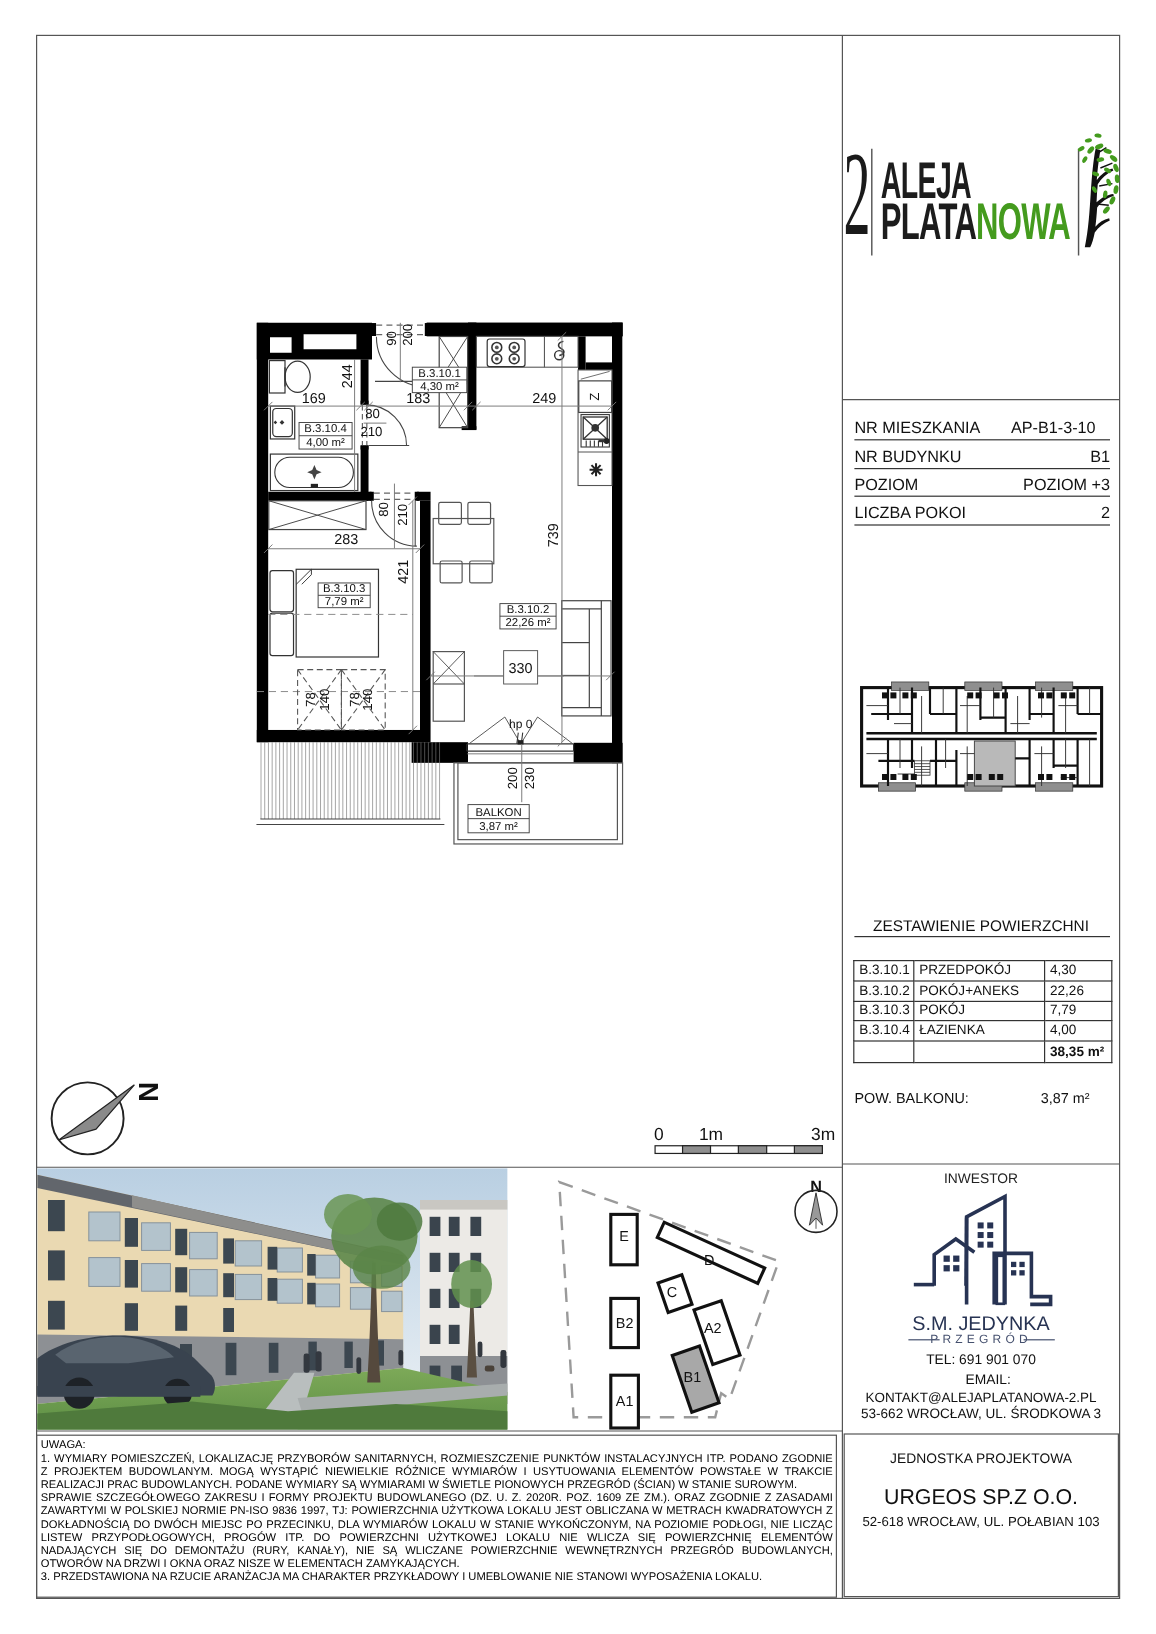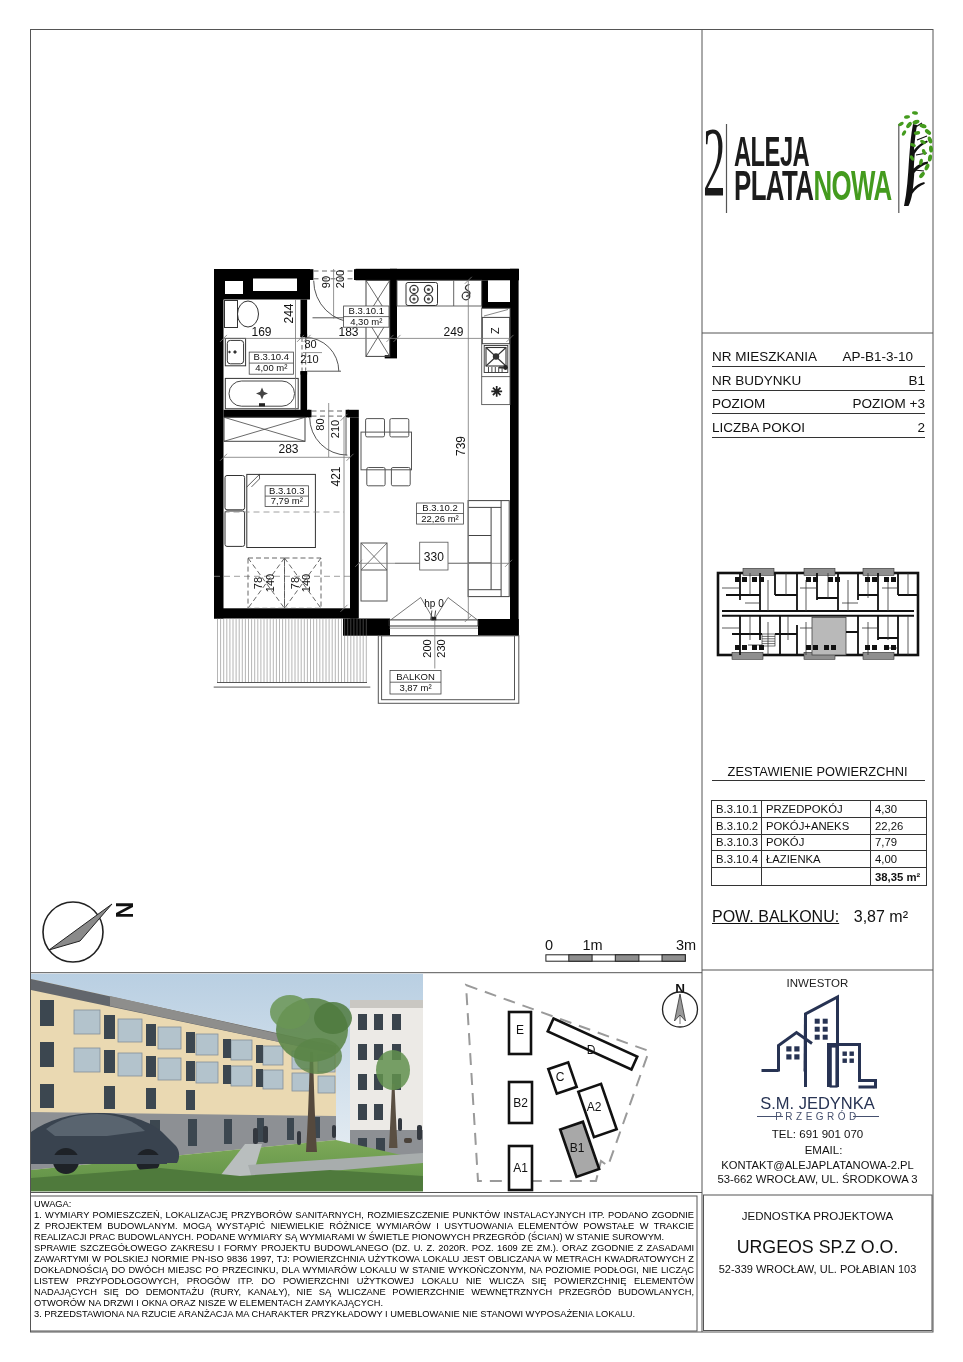--- a/index.html
+++ b/index.html
@@ -749,21 +749,21 @@
           <td style="border:1px solid #333;padding:0 0 0 4px;">4,00</td>
         </tr>
 <tr style="height:18.2px;">
           <td style="border:1px solid #333;padding:0 0 0 4px;"></td>
           <td style="border:1px solid #333;padding:0 0 0 4px;"></td>
           <td style="border:1px solid #333;padding:0 0 0 4px;font-weight:bold;">38,35 m²</td>
         </tr>
 </tbody>
     </table>
 
-<div class="abs" style="left:712px;top:908px;width:213px;font-size:16px;text-decoration:underline;"><span>POW. BALKONU:</span><span style="position:absolute;right:17px;">3,87 m²</span></div>
+<div class="abs" style="left:712px;top:908px;width:213px;font-size:12px;"><span>POW. BALKONU:</span><span style="position:absolute;right:17px;">3,87 m²</span></div>
 
 <div class="abs" style="left:702px;top:977px;width:231px;text-align:center;font-size:11.5px;color:#222;">INWESTOR</div>
 
 <div class="abs" style="left:702px;top:1094px;width:231px;text-align:center;font-size:16.5px;color:#273353;">S.M. JEDYNKA</div>
 
 <div class="abs" style="left:702px;top:1111px;width:231px;text-align:center;font-size:10px;letter-spacing:3.5px;color:#45506e;">PRZEGRÓD</div>
 <div class="abs" style="left:757px;top:1116px;width:26px;border-top:1.4px solid #45506e;"></div>
 <div class="abs" style="left:853px;top:1116px;width:26px;border-top:1.4px solid #45506e;"></div>
 
 <div class="abs" style="left:702px;top:1128px;width:231px;text-align:center;font-size:11.5px;">TEL: 691 901 070</div>
@@ -771,21 +771,21 @@
 <div class="abs" style="left:702px;top:1143.5px;width:243px;text-align:center;font-size:11.5px;">EMAIL:</div>
 
 <div class="abs" style="left:702px;top:1158.5px;width:231px;text-align:center;font-size:11.2px;white-space:nowrap;">KONTAKT@ALEJAPLATANOWA-2.PL</div>
 
 <div class="abs" style="left:702px;top:1172.5px;width:231px;text-align:center;font-size:11.3px;white-space:nowrap;">53-662 WROCŁAW, UL. ŚRODKOWA 3</div>
 
 <div class="abs" style="left:703px;top:1210px;width:229px;text-align:center;font-size:11.5px;">JEDNOSTKA PROJEKTOWA</div>
 
 <div class="abs" style="left:703px;top:1237px;width:229px;text-align:center;font-size:17.8px;">URGEOS SP.Z O.O.</div>
 
-<div class="abs" style="left:703px;top:1263px;width:229px;text-align:center;font-size:11px;">52-339 WROCŁAW, UL. POŁABIAN 103</div>
+<div class="abs" style="left:703px;top:1263px;width:229px;text-align:center;font-size:11px;">52-618 WROCŁAW, UL. POŁABIAN 103</div>
 
 <div class="abs" style="left:34px;top:1199px;width:660px;font-size:9.3px;line-height:11.05px;color:#000;">
 <div>UWAGA:</div>
 <div style="text-align:justify;text-align-last:justify;">1. WYMIARY POMIESZCZEŃ, LOKALIZACJĘ PRZYBORÓW SANITARNYCH, ROZMIESZCZENIE PUNKTÓW INSTALACYJNYCH ITP. PODANO ZGODNIE</div>
 <div style="text-align:justify;text-align-last:justify;">Z PROJEKTEM BUDOWLANYM. MOGĄ WYSTĄPIĆ NIEWIELKIE RÓŻNICE WYMIARÓW I USYTUOWANIA ELEMENTÓW POWSTAŁE W TRAKCIE</div>
 <div>REALIZACJI PRAC BUDOWLANYCH. PODANE WYMIARY SĄ WYMIARAMI W ŚWIETLE PIONOWYCH PRZEGRÓD (ŚCIAN) W STANIE SUROWYM.</div>
 <div style="text-align:justify;text-align-last:justify;">SPRAWIE SZCZEGÓŁOWEGO ZAKRESU I FORMY PROJEKTU BUDOWLANEGO (DZ. U. Z. 2020R. POZ. 1609 ZE ZM.). ORAZ ZGODNIE Z ZASADAMI</div>
 <div style="text-align:justify;text-align-last:justify;">ZAWARTYMI W POLSKIEJ NORMIE PN-ISO 9836 1997, TJ: POWIERZCHNIA UŻYTKOWA LOKALU JEST OBLICZANA W METRACH KWADRATOWYCH Z</div>
 <div style="text-align:justify;text-align-last:justify;">DOKŁADNOŚCIĄ DO DWÓCH MIEJSC PO PRZECINKU, DLA WYMIARÓW LOKALU W STANIE WYKOŃCZONYM, NA POZIOMIE PODŁOGI, NIE LICZĄC</div>
 <div style="text-align:justify;text-align-last:justify;">LISTEW PRZYPODŁOGOWYCH, PROGÓW ITP. DO POWIERZCHNI UŻYTKOWEJ LOKALU NIE WLICZA SIĘ POWIERZCHNIĘ ELEMENTÓW</div>

